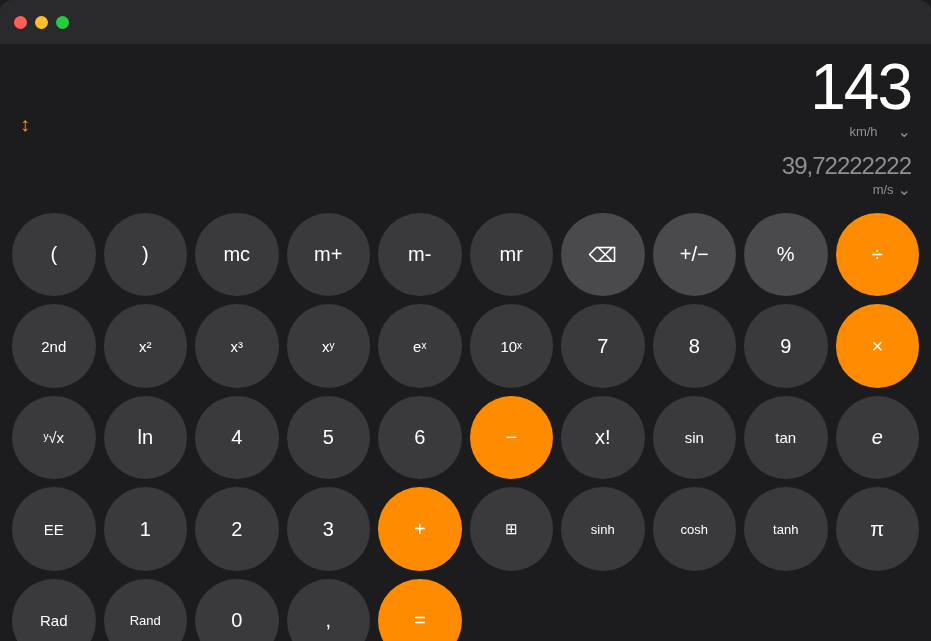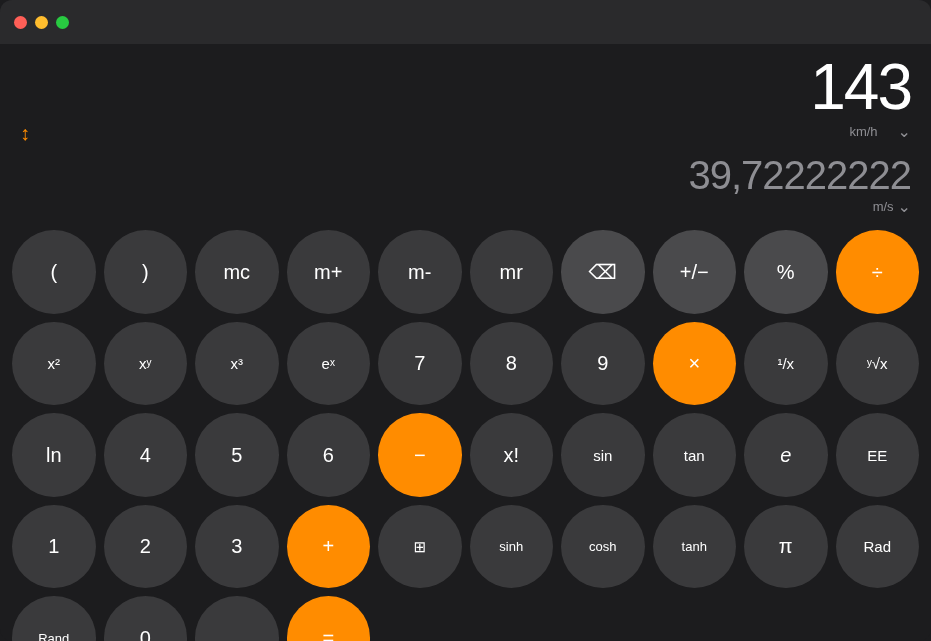--- a/index.html
+++ b/index.html
@@ -37,21 +37,21 @@
     }
     .unit-label {
       font-size: 13px;
       color: #8e8e93;
     }
     .unit-arrows {
       color: #8e8e93;
       font-size: 16px;
     }
     .secondary-value {
-      font-size: 40px;
+      font-size: 24px;
       font-weight: 200;
       color: #8e8e93;
       letter-spacing: -1px;
       line-height: 1.1;
     }
     .swap-icon {
       position: absolute;
       left: 20px;
       top: 50%;
       transform: translateY(-50%);
@@ -139,29 +139,30 @@
 <button class="btn btn-dark">(</button>
     <button class="btn btn-dark">)</button>
     <button class="btn btn-dark">mc</button>
     <button class="btn btn-dark">m+</button>
     <button class="btn btn-dark">m-</button>
     <button class="btn btn-dark">mr</button>
     <button class="btn btn-medium">⌫</button>
     <button class="btn btn-medium">+/−</button>
     <button class="btn btn-medium">%</button>
     <button class="btn btn-orange">÷</button>
+    <button class="btn btn-dark btn-small-text">2nd</button>
     <button class="btn btn-dark btn-small-text">x²</button>
+    <button class="btn btn-dark btn-small-text">x³</button>
     <button class="btn btn-dark btn-small-text">xʸ</button>
-    <button class="btn btn-dark btn-small-text">x³</button>
     <button class="btn btn-dark btn-small-text">eˣ</button>
+    <button class="btn btn-dark btn-small-text">10ˣ</button>
     <button class="btn btn-dark">7</button>
     <button class="btn btn-dark">8</button>
     <button class="btn btn-dark">9</button>
     <button class="btn btn-orange">×</button>
-    <button class="btn btn-dark btn-small-text">¹/x</button>
     <button class="btn btn-dark btn-small-text">ʸ√x</button>
     <button class="btn btn-dark">ln</button>
     <button class="btn btn-dark">4</button>
     <button class="btn btn-dark">5</button>
     <button class="btn btn-dark">6</button>
     <button class="btn btn-orange">−</button>
     <button class="btn btn-dark">x!</button>
     <button class="btn btn-dark btn-small-text">sin</button>
     <button class="btn btn-dark btn-small-text">tan</button>
     <button class="btn btn-dark">

